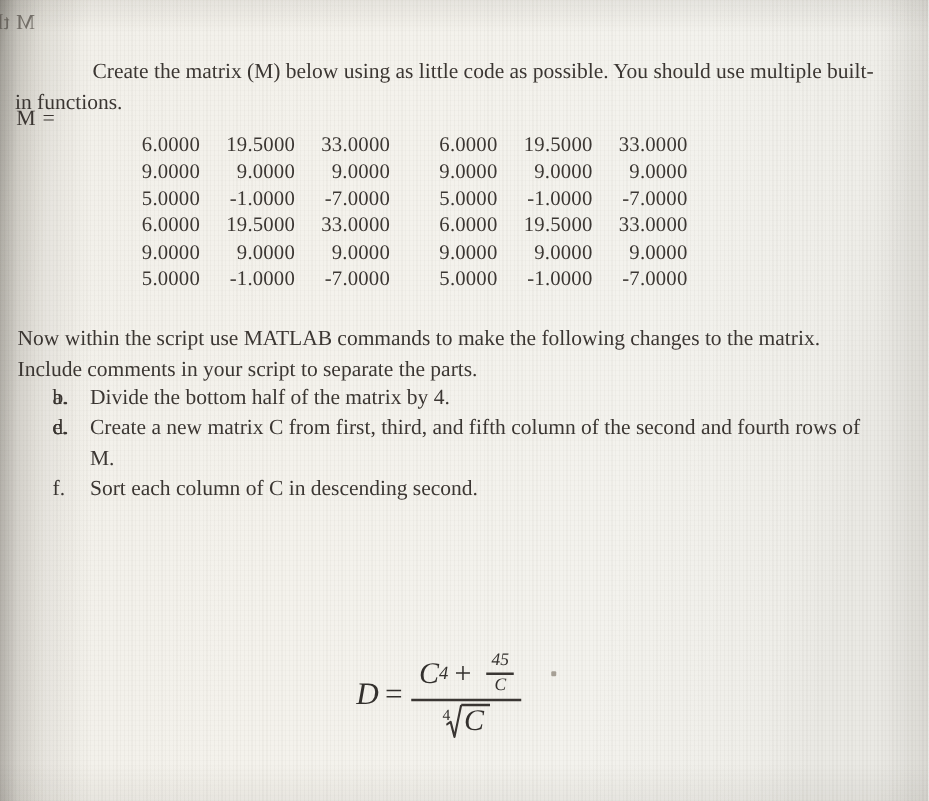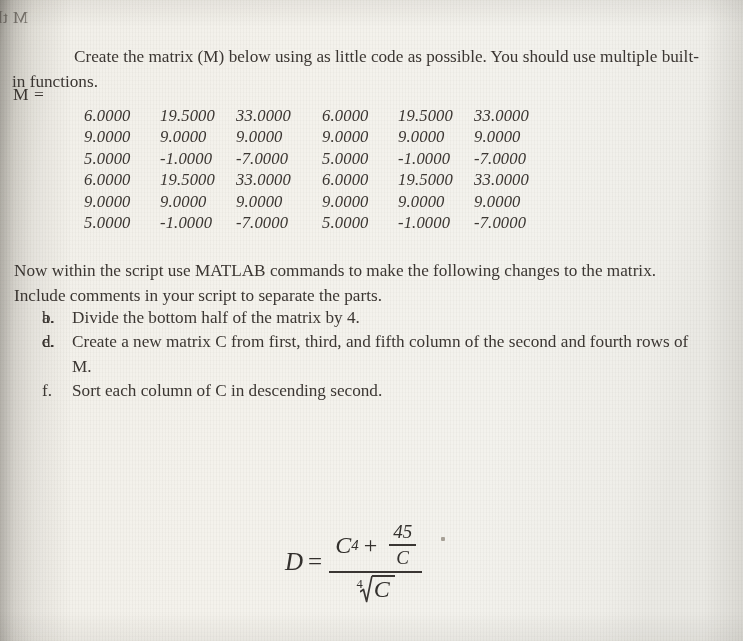--- a/index.html
+++ b/index.html
@@ -155,22 +155,21 @@
     font-size: 16.6px;
     line-height: 21.4px;
     color: #3b3632;
     white-space: pre;
     letter-spacing: 0.15px;
   }
   #matrix-block .mrow { display: block; }
   #matrix-block .cell {
     display: inline-block;
     width: 76px;
-    text-align: left;
-    font-style: italic;
+    text-align: right;
   }
   #matrix-block .cell.gap-left { margin-left: 10px; }
 
   #instructions-paragraph {
     left: 14px;
     top: 258px;
     width: 690px;
   }
 
   
@@ -245,21 +244,21 @@
     width: 100%;
     height: 2px;
     background: #3a3633;
     margin: 1px 0;
   }
   #outer-fraction > .num { font-size: 24px; }
   #outer-fraction > .den { font-size: 24px; }
   #inner-fraction { margin-left: 7px; }
   #inner-fraction > .num,
   #inner-fraction > .den {
-    font-size: 19px;
+    font-size: 14px;
     padding: 0 4px;
   }
   #inner-fraction > .bar { height: 2px; }
 
   .base-c { font-style: italic; }
   .exp { font-size: 0.62em; vertical-align: super; font-style: italic; }
   .plus-sign { font-style: normal; margin: 0 5px; }
 
   
   .nth-root {

